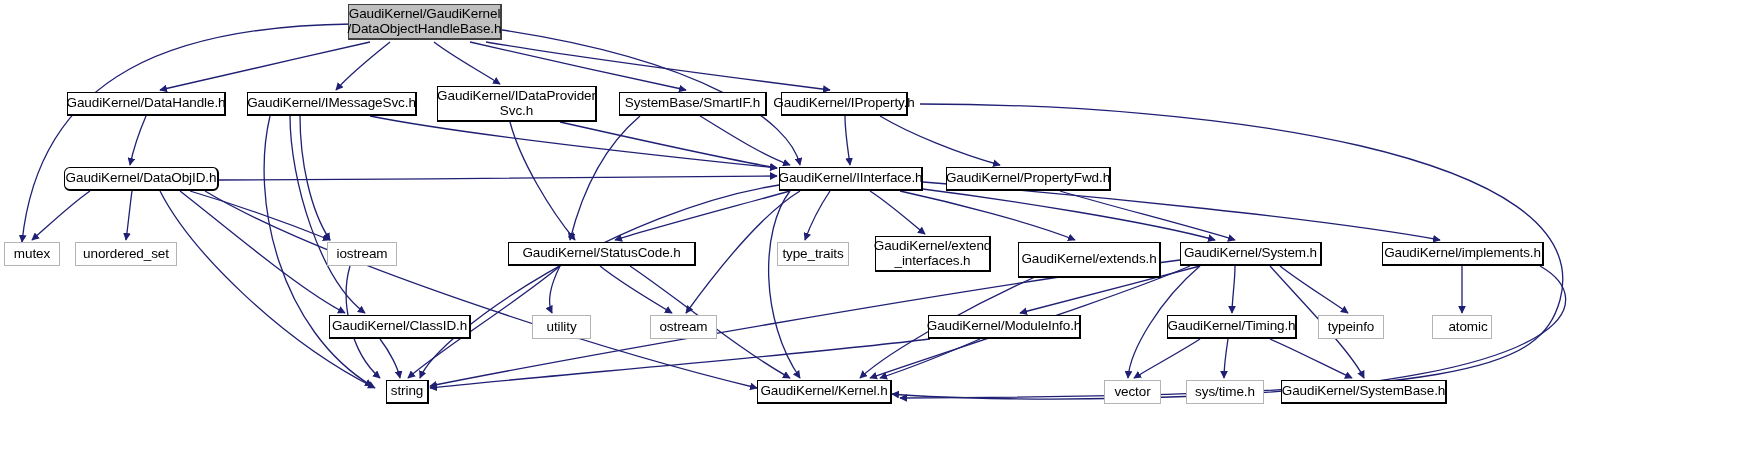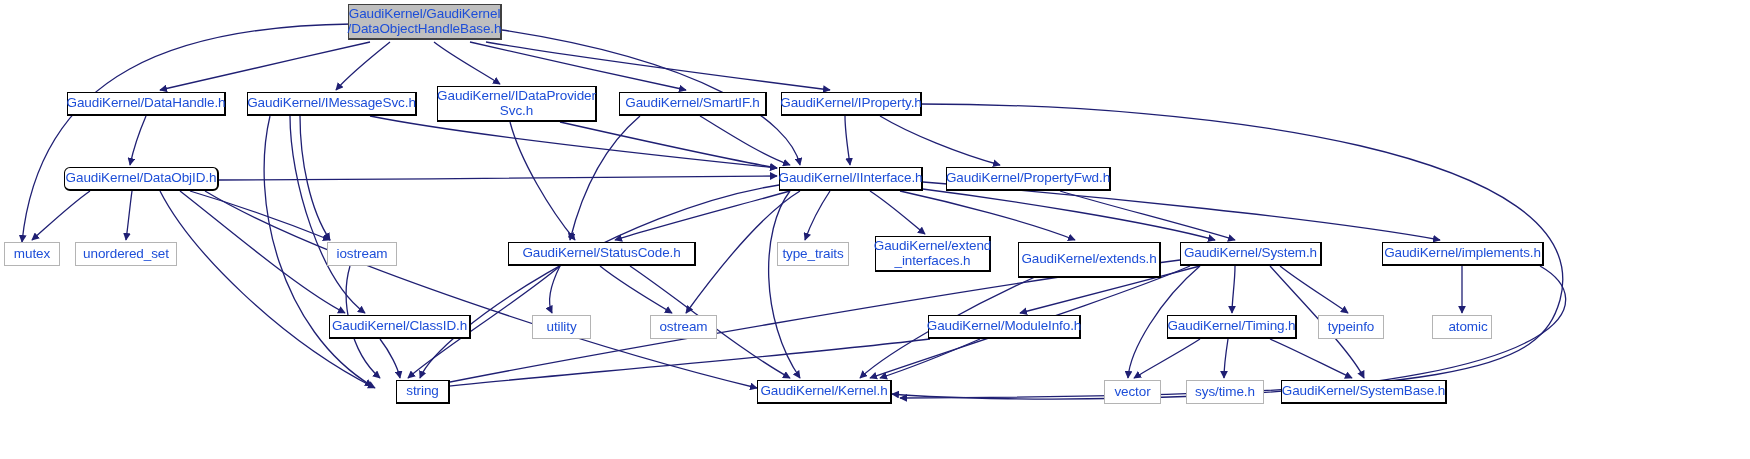--- a/index.html
+++ b/index.html
@@ -13,21 +13,21 @@
   #edges{position:absolute;left:0;top:0;width:1750px;height:459px;}
   .node{
     position:absolute;
     box-sizing:border-box;
     display:flex;
     align-items:center;
     justify-content:center;
     text-align:center;
     font-size:13.5px;
     line-height:14.5px;
-    color:#1d4ed8;
+    color:#000000;
     white-space:pre-line;
     background:#ffffff;
     border:1px solid #000000;
     letter-spacing:-0.1px;
   }
   .node.root{
     background:#bfbfbf;
     border:1px solid #404040;
     border-width:1px 2px 2px 1px;
   }
@@ -109,41 +109,41 @@
         <path d="M 502,30 C 700,60 790,120 800,165" marker-end="url(#arrow)" stroke="#1f1f73"></path>
       </g>
   </svg>
   <div id="node-layer">
       <div class="node root" style="left: 348px; top: 4px; width: 154px; height: 36px;">GaudiKernel/GaudiKernel
 /DataObjectHandleBase.h</div>
       <div class="node strong" style="left: 67px; top: 92px; width: 159px; height: 24px;">GaudiKernel/DataHandle.h</div>
       <div class="node strong" style="left: 247px; top: 92px; width: 170px; height: 24px;">GaudiKernel/IMessageSvc.h</div>
       <div class="node strong" style="left: 437px; top: 86px; width: 160px; height: 36px;">GaudiKernel/IDataProvider
 Svc.h</div>
-      <div class="node strong" style="left: 619px; top: 92px; width: 148px; height: 24px;">GaudiKernel/SmartIF.h</div>
-      <div class="node strong" style="left: 781px; top: 92px; width: 141px; height: 24px;">GaudiKernel/IProperty.h</div>
+      <div class="node strong" style="left: 619px; top: 92px; width: 148px; height: 24px;">SystemBase/SmartIF.h</div>
+      <div class="node strong" style="left: 781px; top: 92px; width: 127px; height: 24px;">GaudiKernel/IProperty.h</div>
       <div class="node strong" style="left: 64px; top: 167px; width: 155px; height: 24px; border-radius: 6px;">GaudiKernel/DataObjID.h</div>
       <div class="node strong" style="left: 779px; top: 167px; width: 144px; height: 24px;">GaudiKernel/IInterface.h</div>
       <div class="node strong" style="left: 946px; top: 167px; width: 165px; height: 24px;">GaudiKernel/PropertyFwd.h</div>
       <div class="node sys" style="left: 4px; top: 242px; width: 56px; height: 24px;">mutex</div>
       <div class="node sys" style="left: 75px; top: 242px; width: 102px; height: 24px;">unordered_set</div>
       <div class="node sys" style="left: 327px; top: 242px; width: 70px; height: 24px;">iostream</div>
       <div class="node strong" style="left: 508px; top: 242px; width: 188px; height: 24px;">GaudiKernel/StatusCode.h</div>
       <div class="node sys" style="left: 777px; top: 242px; width: 72px; height: 24px;">type_traits</div>
       <div class="node strong" style="left: 875px; top: 236px; width: 116px; height: 36px;">GaudiKernel/extend
 _interfaces.h</div>
       <div class="node strong" style="left: 1018px; top: 242px; width: 143px; height: 36px;">GaudiKernel/extends.h</div>
       <div class="node strong" style="left: 1180px; top: 242px; width: 142px; height: 24px;">GaudiKernel/System.h</div>
       <div class="node strong" style="left: 1382px; top: 242px; width: 162px; height: 24px;">GaudiKernel/implements.h</div>
       <div class="node strong" style="left: 329px; top: 315px; width: 142px; height: 24px;">GaudiKernel/ClassID.h</div>
       <div class="node sys" style="left: 532px; top: 315px; width: 59px; height: 24px; text-align: right;">utility</div>
       <div class="node sys" style="left: 650px; top: 315px; width: 67px; height: 24px;">ostream</div>
       <div class="node strong" style="left: 928px; top: 315px; width: 153px; height: 24px;">GaudiKernel/ModuleInfo.h</div>
       <div class="node strong" style="left: 1167px; top: 315px; width: 130px; height: 24px;">GaudiKernel/Timing.h</div>
       <div class="node sys" style="left: 1318px; top: 315px; width: 66px; height: 24px;">typeinfo</div>
       <div class="node sys" style="left: 1432px; top: 315px; width: 60px; height: 24px; padding-left: 12px;">atomic</div>
-      <div class="node strong" style="left: 396px; top: 380px; width: 54px; height: 24px;">string</div>
+      <div class="node strong" style="left: 386px; top: 380px; width: 43px; height: 24px;">string</div>
       <div class="node strong" style="left: 757px; top: 380px; width: 135px; height: 24px;">GaudiKernel/Kernel.h</div>
       <div class="node sys" style="left: 1104px; top: 380px; width: 57px; height: 24px;">vector</div>
       <div class="node sys" style="left: 1186px; top: 380px; width: 78px; height: 24px;">sys/time.h</div>
       <div class="node strong" style="left: 1281px; top: 380px; width: 166px; height: 24px;">GaudiKernel/SystemBase.h</div>
     </div>
 </div>
 
 </body></html>

